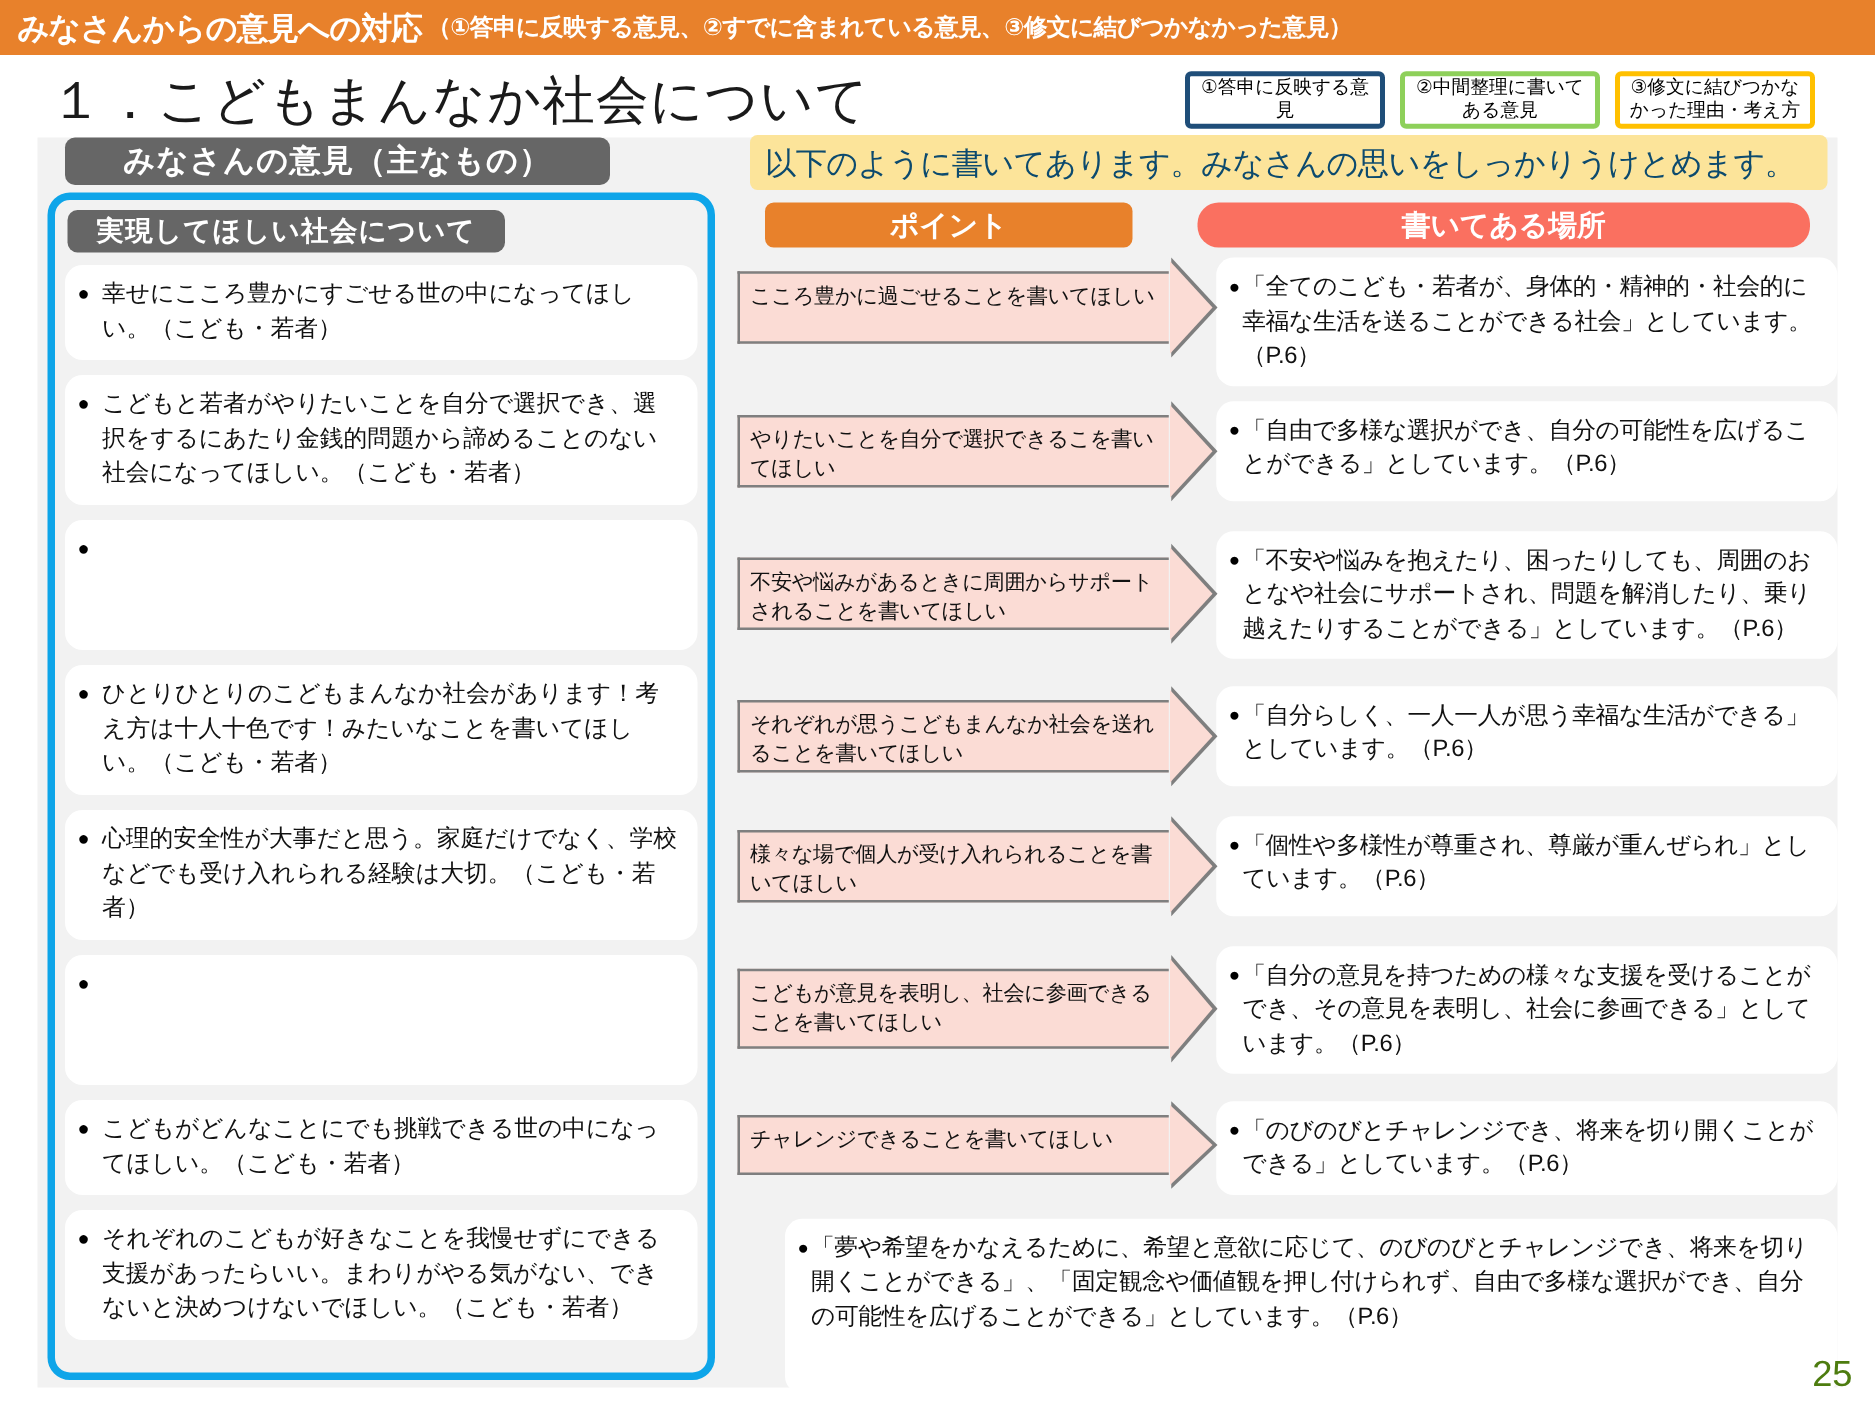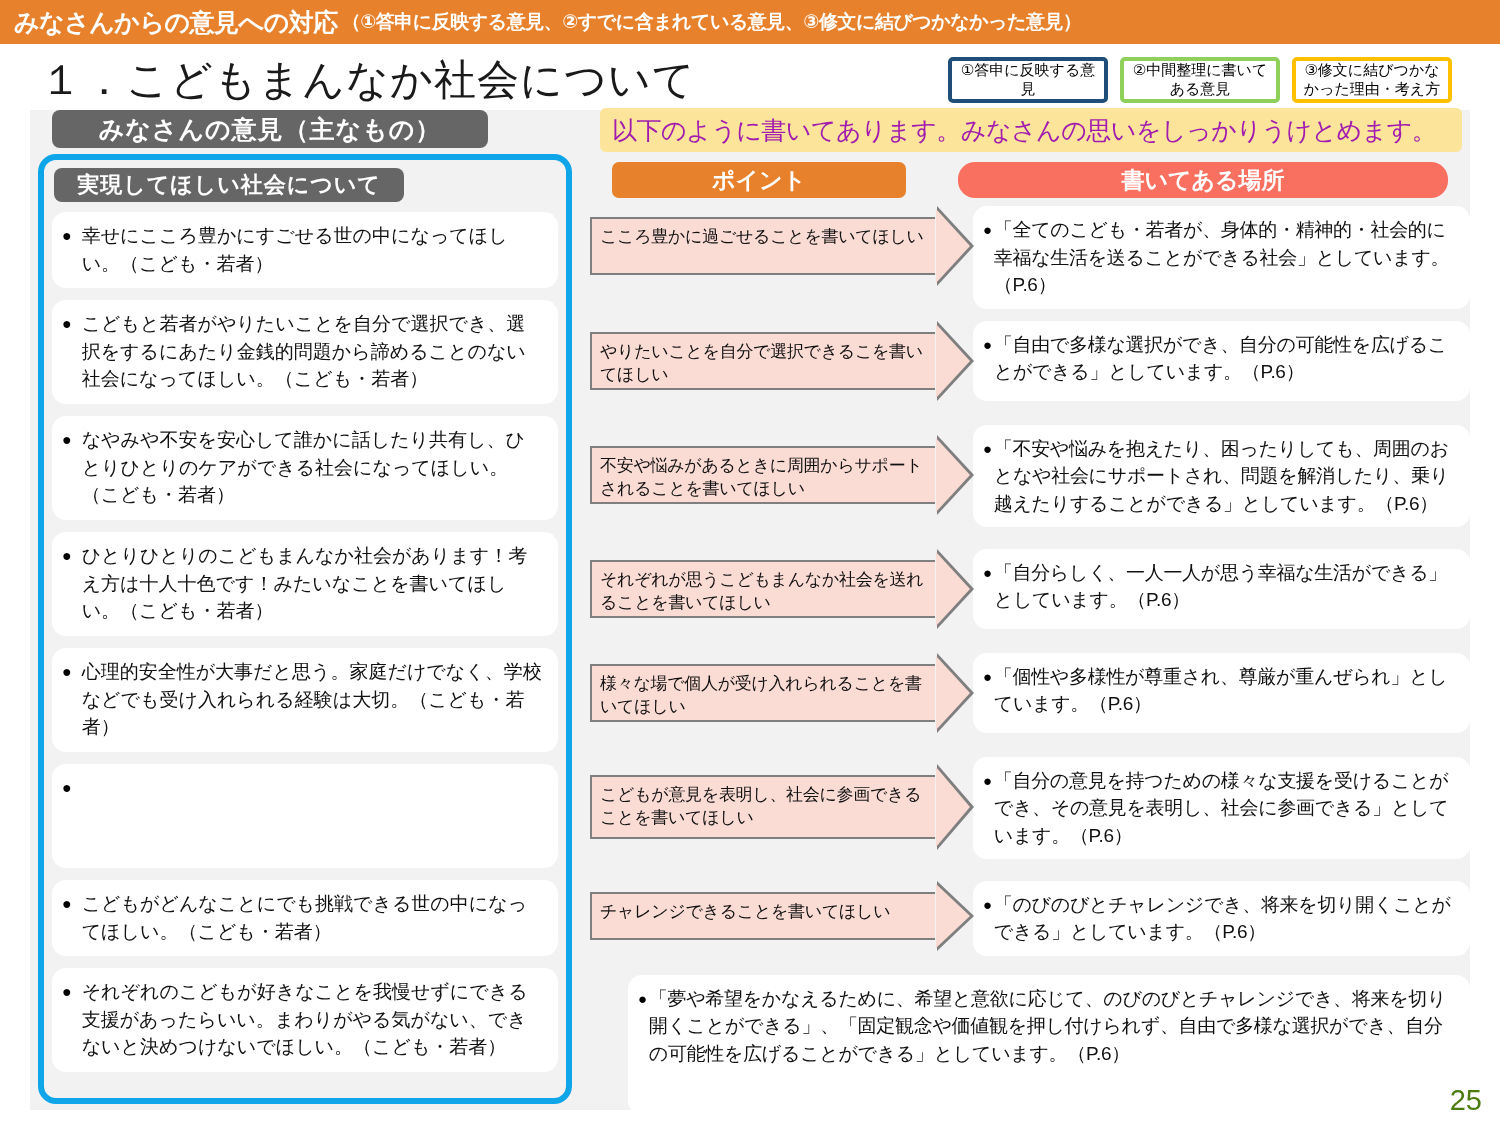--- a/index.html
+++ b/index.html
@@ -97,21 +97,21 @@
   }
   .opinion-text{flex:1 1 auto;}
 
   
   .right-area{position:absolute;left:560px;top:0px;width:880px;}
   .yellow-banner{
     position:absolute;left:10px;top:-2px;
     width:862px;height:44px;
     background:#fce49a;border-radius:6px;
     display:flex;align-items:center;
-    font-size:25px;color:#a21caf;padding-left:12px;
+    font-size:25px;color:#0c4a6e;padding-left:12px;
     box-sizing:border-box;letter-spacing:-0.5px;
     white-space:nowrap;
   }
   .hdr-point{
     position:absolute;left:22px;top:52px;
     width:294px;height:36px;line-height:36px;
     background:#e8812b;color:#fff;border-radius:7px;
     font-size:23px;font-weight:bold;text-align:center;
   }
   .hdr-place{
@@ -214,21 +214,20 @@
           <div class="opinion-card" style="height: 76px;">
             <span class="opinion-bullet">●</span>
             <span class="opinion-text">幸せにこころ豊かにすごせる世の中になってほしい。（こども・若者）</span>
           </div>
           <div class="opinion-card" style="height: 104px;">
             <span class="opinion-bullet">●</span>
             <span class="opinion-text">こどもと若者がやりたいことを自分で選択でき、選択をするにあたり金銭的問題から諦めることのない社会になってほしい。（こども・若者）</span>
           </div>
           <div class="opinion-card" style="height: 104px;">
             <span class="opinion-bullet">●</span>
-            <span class="opinion-text">なやみや不安を安心して誰かに話したり共有し、ひとりひとりのケアができる社会になってほしい。（こども・若者）</span>
           </div>
           <div class="opinion-card" style="height: 104px;">
             <span class="opinion-bullet">●</span>
             <span class="opinion-text">ひとりひとりのこどもまんなか社会があります！考え方は十人十色です！みたいなことを書いてほしい。（こども・若者）</span>
           </div>
           <div class="opinion-card" style="height: 104px;">
             <span class="opinion-bullet">●</span>
             <span class="opinion-text">心理的安全性が大事だと思う。家庭だけでなく、学校などでも受け入れられる経験は大切。（こども・若者）</span>
           </div>
           <div class="opinion-card" style="height: 104px;">

